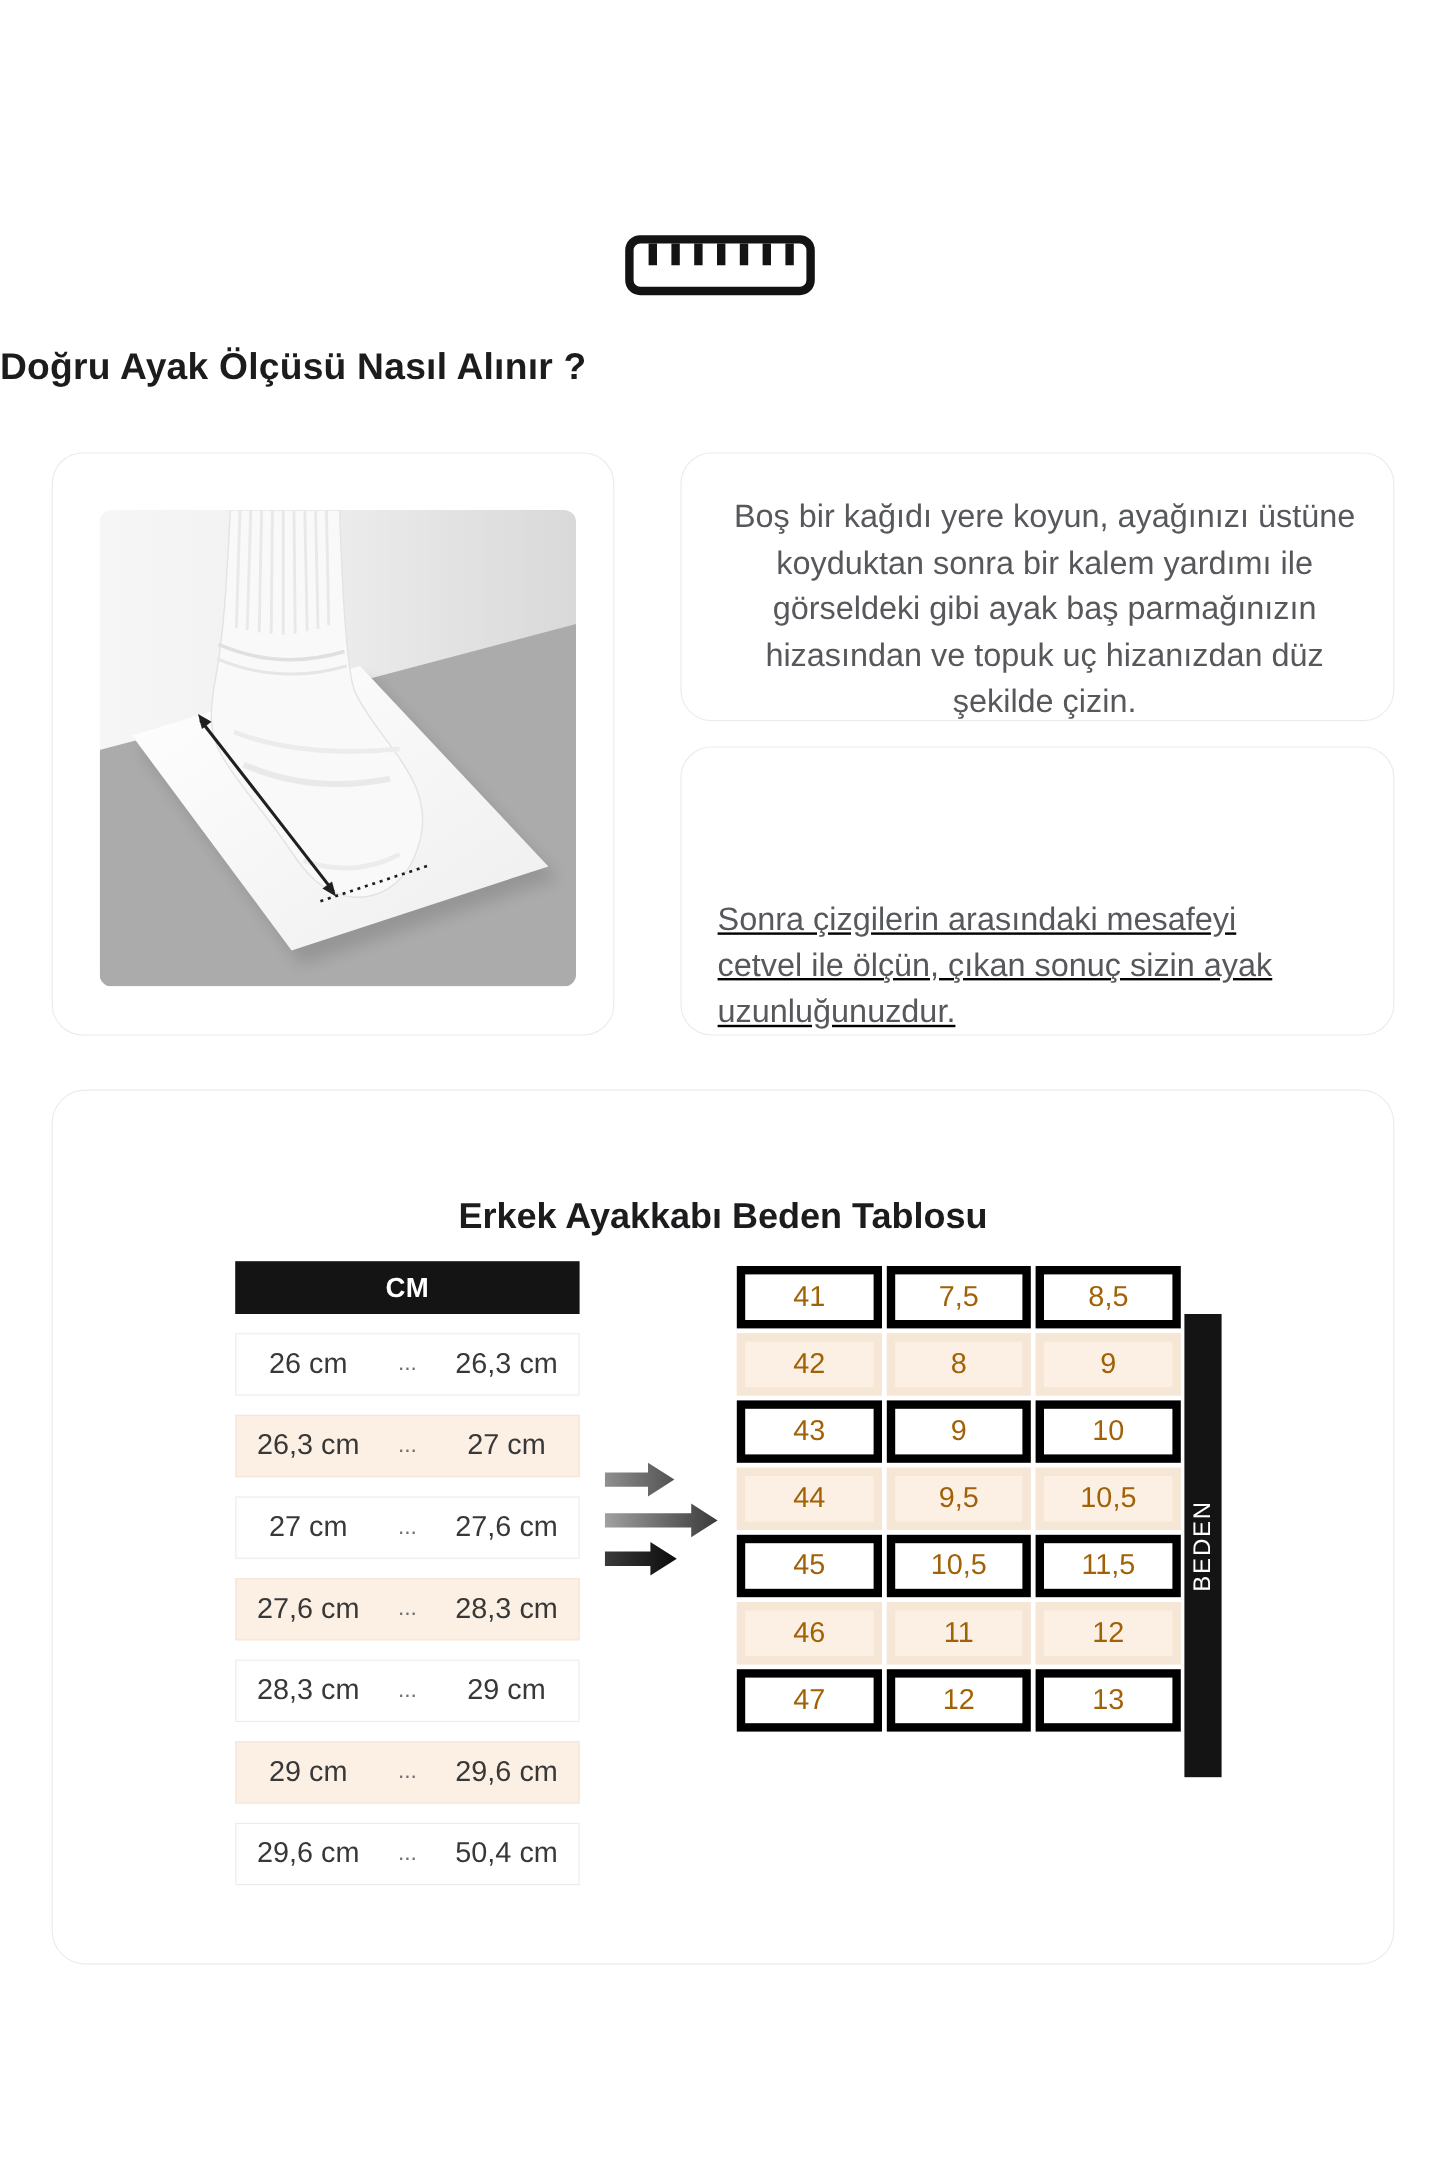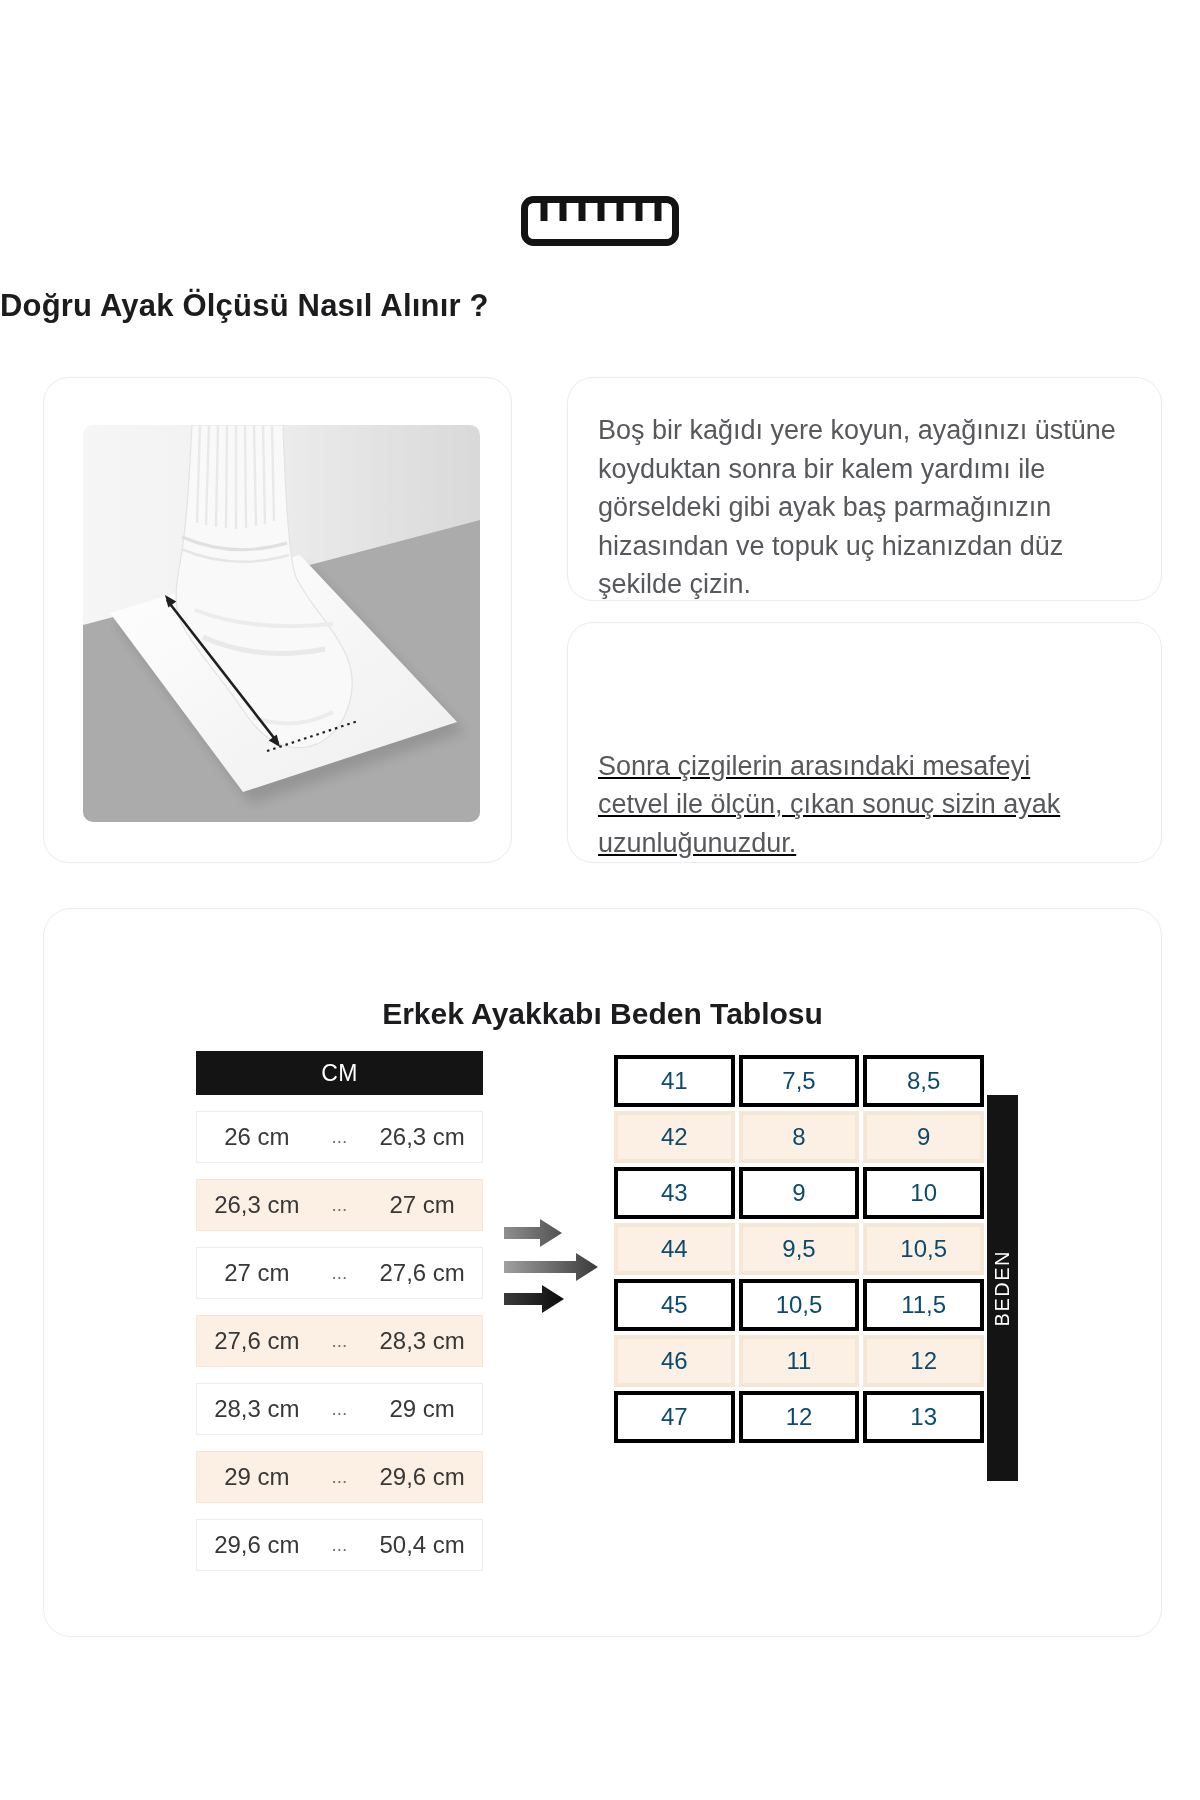--- a/index.html
+++ b/index.html
@@ -18,54 +18,54 @@
     position:absolute;top:288px;left:0;width:100%;text-align:left;
     font-size:31px;font-weight:700;color:var(--text-primary);letter-spacing:.2px;
   }
   .card{
     position:absolute;background:#fff;border:1px solid #ececee;
     border-radius:26px;box-sizing:border-box;
   }
   #photo-card{left:43px;top:377px;width:469px;height:486px;}
   #photo{position:absolute;left:39px;top:47px;width:397px;height:397px;border-radius:10px;overflow:hidden;}
   #photo svg{display:block;}
-  #box1{left:567px;top:377px;width:595px;height:224px;}
+  #box1{left:567px;top:377px;width:595px;height:224px;text-align:center;}
   #box2{left:567px;top:622px;width:595px;height:241px;display:flex;align-items:flex-end;text-decoration:underline;}
   .instr{
     color:var(--text-secondary);font-size:27px;line-height:38.5px;
     padding-left:30px;box-sizing:content-box;
   }
   #box1 .instr{padding-top:33px;width:545px;}
   #box2 .instr{max-width:470px;}
   #table-card{left:43px;top:908px;width:1119px;height:729px;border-radius:28px;}
   .section-title{
     position:absolute;top:44px;left:0;width:100%;text-align:center;
     font-size:30px;font-weight:700;color:var(--text-primary);margin-top:44px;
   }
   .thead{
     height:44px;background:var(--header-bar);color:#fff;
-    font-size:23px;font-weight:400;letter-spacing:.3px;
+    font-size:23px;font-weight:700;letter-spacing:.3px;
   }
   #cm-table{position:absolute;left:152px;top:142px;width:287px;}
   #cm-table .thead{display:flex;align-items:center;justify-content:center;}
   #size-table{position:absolute;left:570px;top:142px;width:370px;}
   #size-table .thead{display:grid;grid-template-columns:1fr 1fr 1fr;align-items:center;text-align:center;}
   .row{
     height:52px;margin-top:16px;box-sizing:border-box;border:1px solid #ededed;background:#fff;
     display:grid;grid-template-columns:42% 16% 42%;align-items:center;text-align:center;
     font-size:24px;color:#383838;
   }
   .row.alt{background:var(--row-highlight);border-color:#f5e6d6;}
   .dots{font-size:19px;color:#6f6f6f;}
   .srow{
     height:52px;margin-top:4px;display:grid;grid-template-columns:1fr 1fr 1fr;gap:4px;
   }
   .srow .cell{
-    box-sizing:border-box;border:4px solid #000000;background:#fff;
-    display:flex;align-items:center;justify-content:center;font-size:24px;color:#0c4a6e;
+    box-sizing:border-box;border:7px solid #000000;background:#fff;
+    display:flex;align-items:center;justify-content:center;font-size:24px;color:#a16207;
   }
   .srow.alt .cell{background:var(--row-highlight);border-color:#f5e6d6;}
   #beden-bar{
     position:absolute;left:943px;top:186px;width:31px;height:386px;background:var(--header-bar);
     display:flex;align-items:center;justify-content:center;
   }
   #beden-bar span{
     color:#fff;font-size:20px;font-weight:500;letter-spacing:1.5px;
     writing-mode:vertical-rl;transform:rotate(180deg);
   }

